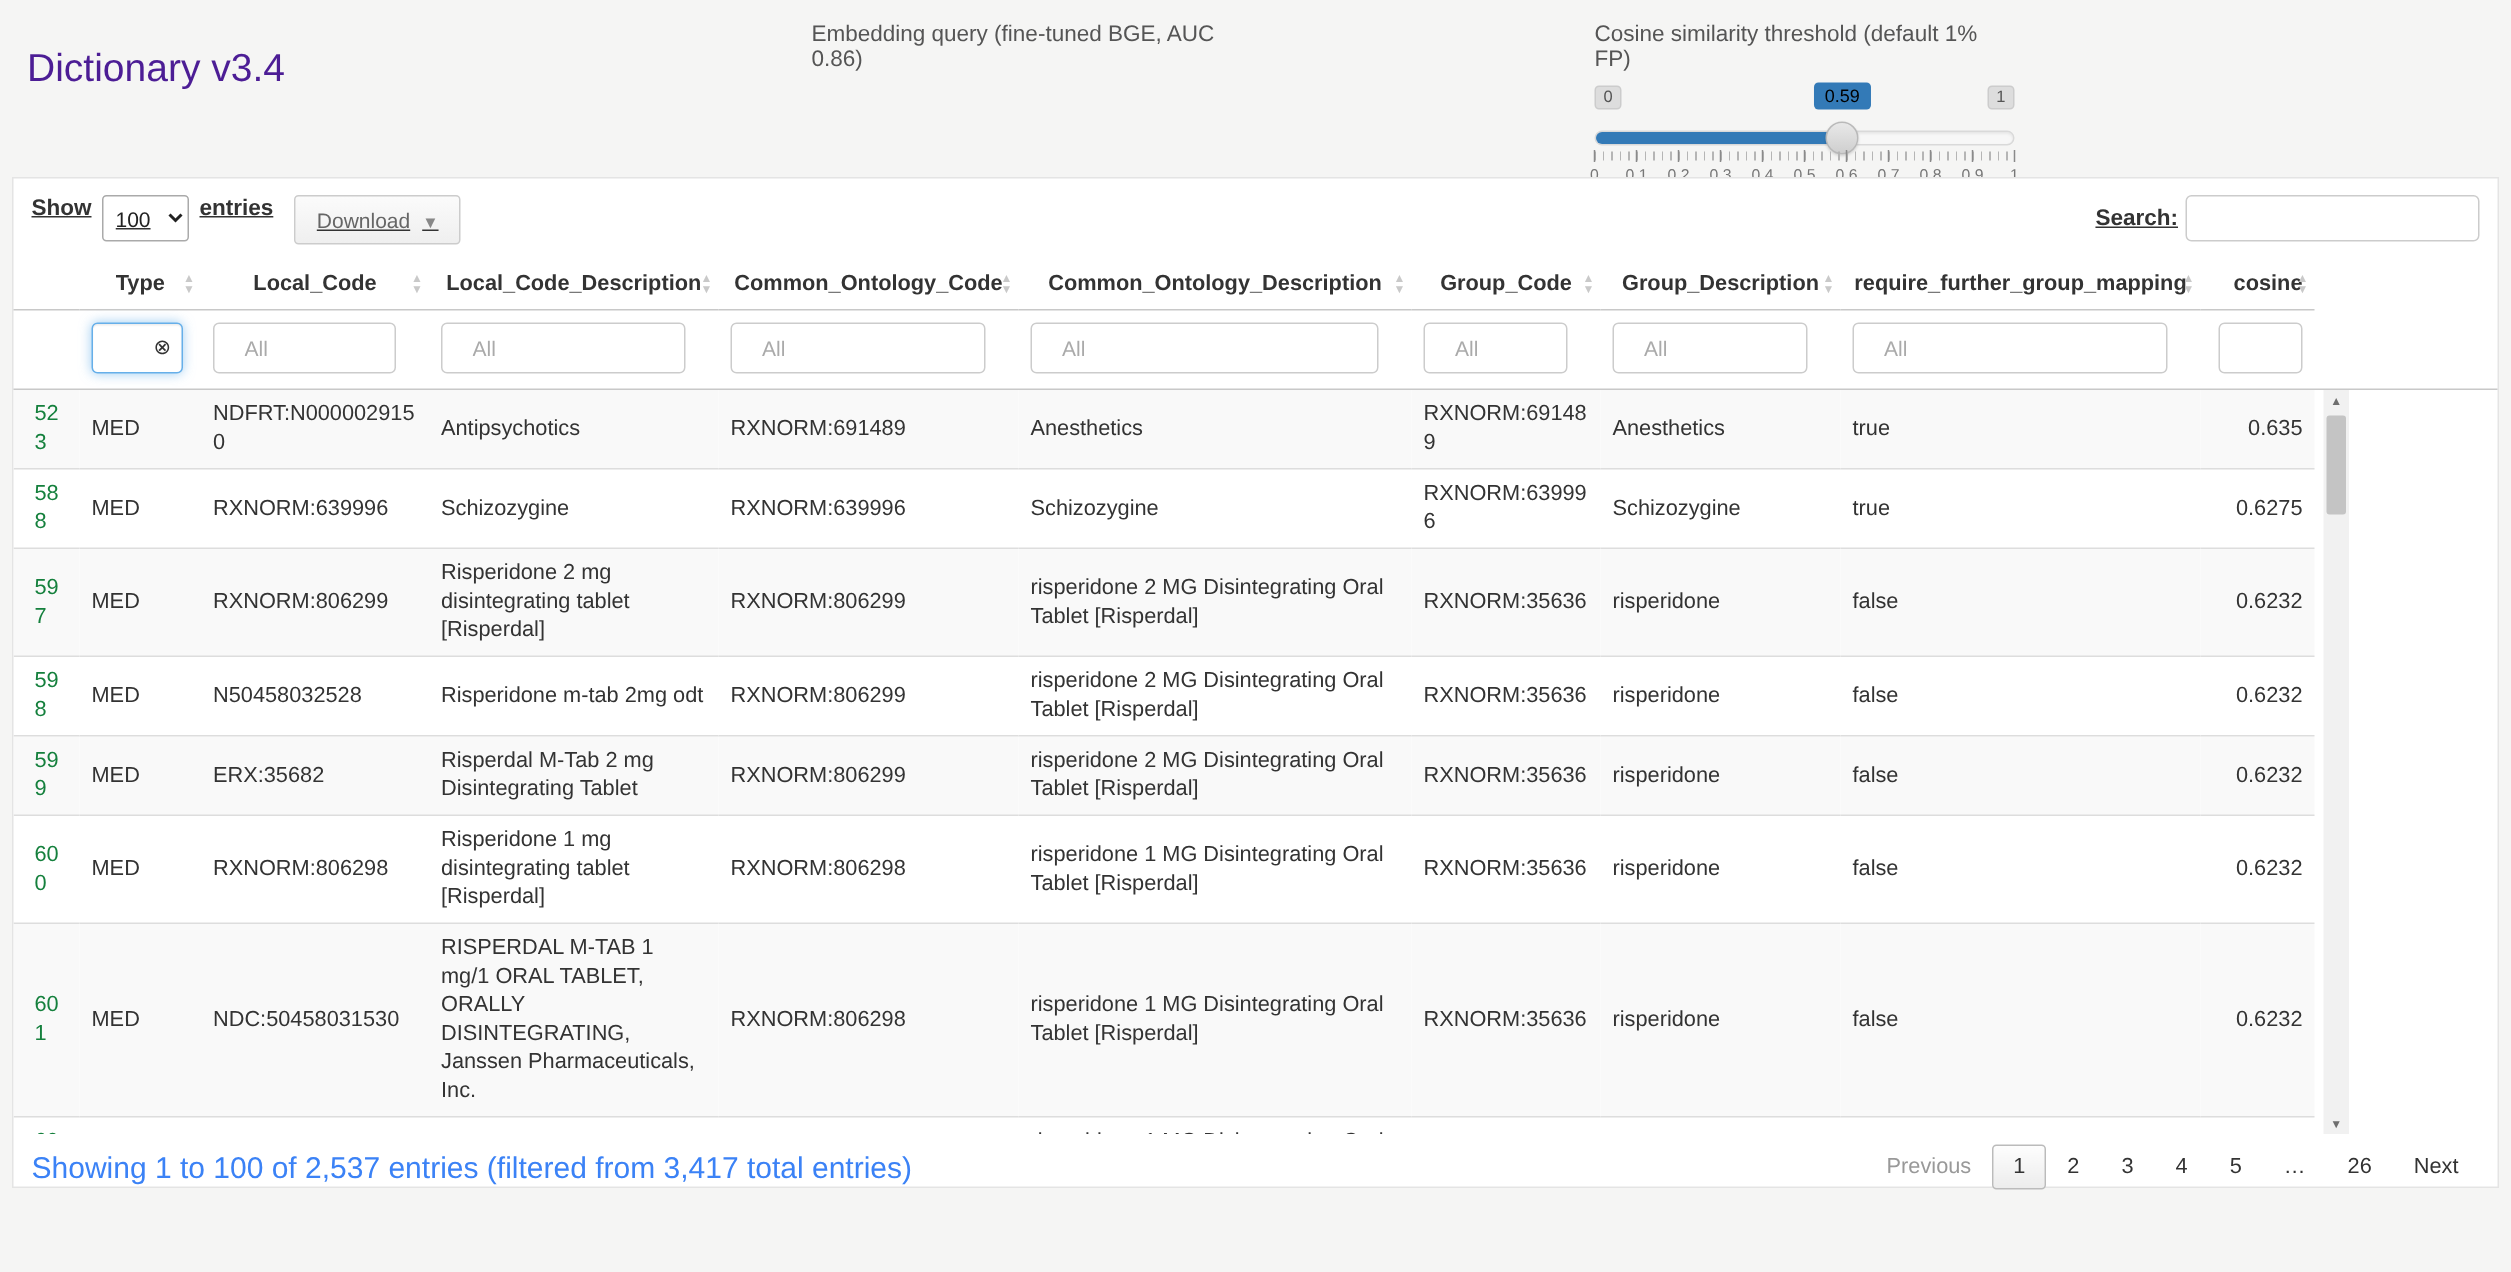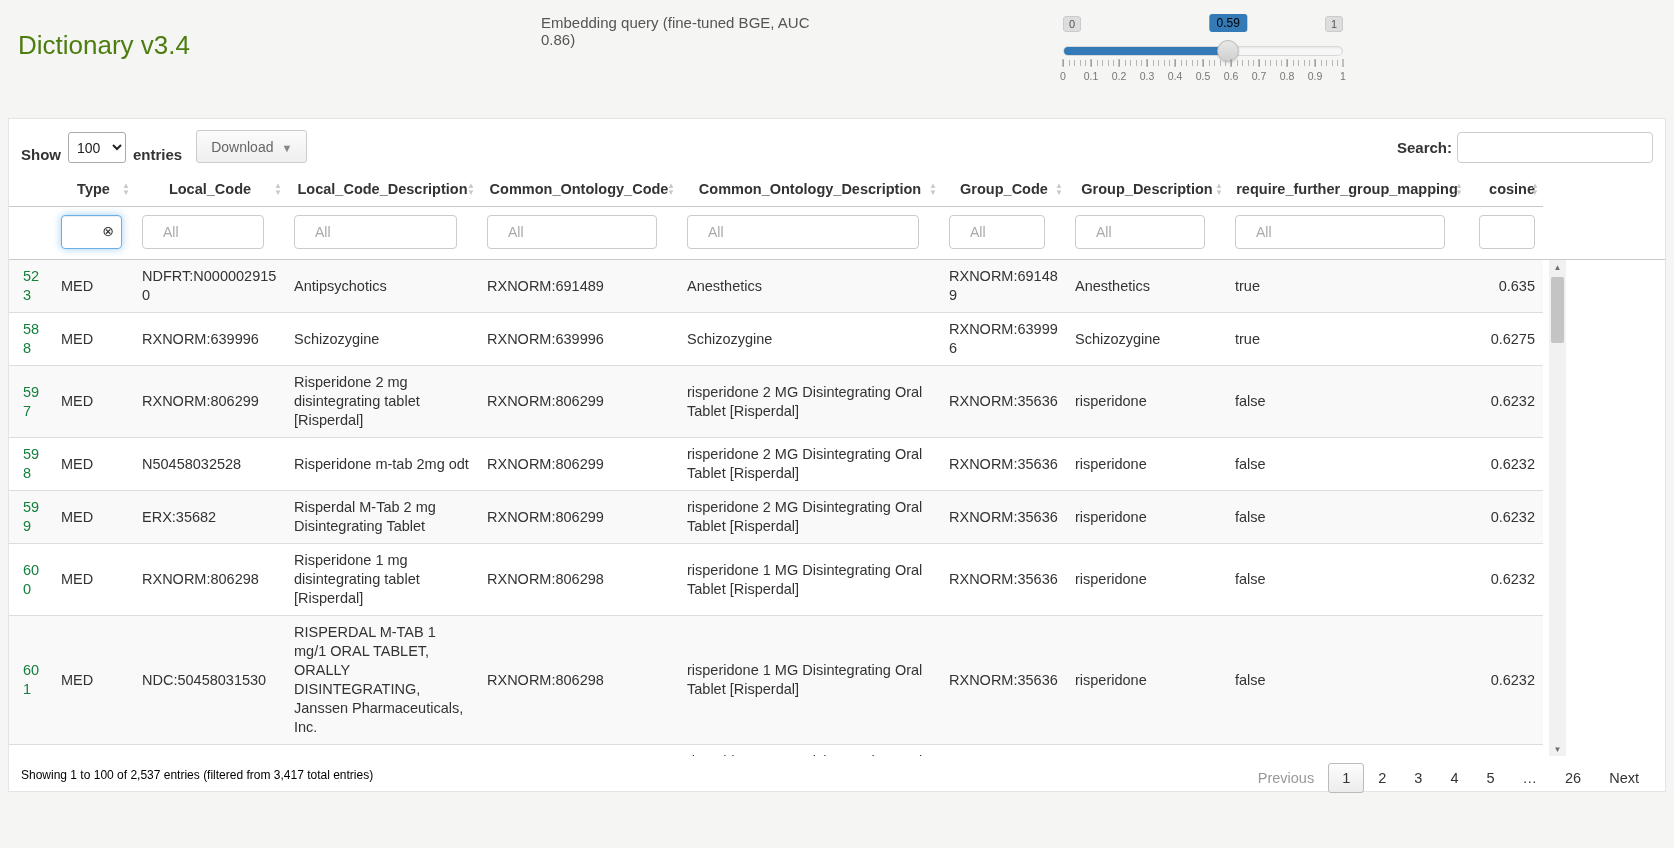--- a/index.html
+++ b/index.html
@@ -1,21 +1,21 @@
 <!DOCTYPE html>
 <html><head>
 <meta charset="utf-8">
 <style>
   * { margin:0; padding:0; box-sizing:border-box; }
   html,body { width:1674px; height:848px; overflow:hidden; background:#f5f5f4;
     font-family:"Liberation Sans", sans-serif; color:#333; }
   .stage { position:relative; width:1674px; height:848px; }
 
   
-  .page-title { position:absolute; left:18px; top:30px; font-size:26px; color:#4d7c0f; }
+  .page-title { position:absolute; left:18px; top:30px; font-size:26px; color:#4c1d95; }
   .field-group { position:absolute; top:14px; }
   .field-label { font-size:15px; color:#555; margin-bottom:7px; display:block; }
   .query-group { left:541px; width:277px; }
   .query-input { width:277px; height:34px; border:1px solid #ccc; border-radius:4px;
     padding:6px 11px; font-size:15px; color:#555; background:#fff;
     font-family:"Liberation Sans", sans-serif; }
 
   
   .slider-group { left:1063px; width:280px; height:86px; }
   .slider-body { position:relative; width:280px; height:62px; }
@@ -34,21 +34,21 @@
   .tick-strip { position:absolute; left:0; right:0; top:46px; height:6px;
     background:repeating-linear-gradient(90deg,#b5b5b5 0 1px,transparent 1px 5.6px); }
   .tick-major { position:absolute; top:45px; width:1px; height:8px; background:#8a8a8a;
     transform:translateX(-50%); }
   .tick-label { position:absolute; top:56px; transform:translateX(-50%);
     font-size:10.5px; color:#777; }
 
   
   .panel { position:absolute; left:8px; top:118px; width:1658px; height:674px;
     background:#fff; border:1px solid #e4e4e4; }
-  .controls { display:flex; align-items:flex-end; padding:11px 12px 9px 12px; }
+  .controls { display:flex; align-items:flex-start; padding:11px 12px 9px 12px;text-decoration:underline; }
   .controls .lbl { font-weight:700; font-size:15px; }
   .len-select { margin:0 7px; height:31px; width:58px; border:1px solid #aaa;
     border-radius:3px; font-size:14px; color:#222; background:#fff; padding:2px 4px;
     font-family:"Liberation Sans", sans-serif; }
   .download-btn { margin-left:14px; height:33px; padding:6px 14px; font-size:14px;
     color:#666; background:linear-gradient(#fbfbfb,#efefef); border:1px solid #ccc;
     border-radius:3px; cursor:pointer; font-family:"Liberation Sans", sans-serif; }
   .download-btn .caret { font-size:11px; margin-left:8px; color:#888; }
   .search-wrap { margin-left:auto; display:flex; align-items:center; }
   .search-wrap .lbl { margin-right:5px; }
@@ -94,40 +94,41 @@
     background:#f1f1f1; }
   .vscroll .arr { position:absolute; left:0; width:17px; height:15px; color:#6e6e6e;
     font-size:8px; text-align:center; line-height:15px; cursor:pointer; }
   .vscroll .arr.up { top:0; } .vscroll .arr.down { bottom:0; }
   .vscroll .thumb { position:absolute; left:2px; top:17px; width:13px; height:66px;
     background:#c4c4c4; border-radius:2px; cursor:pointer; }
 
   
   .tfooter { display:flex; justify-content:space-between; align-items:flex-start;
     padding:7px 12px 0 12px; }
-  .info { font-size:12px; color:#000000; padding-top:5px; }
+  .info { font-size:20px; color:#3b82f6; padding-top:5px; }
   .pagination { display:flex; align-items:center; }
   .pg-item { font-size:14.5px; color:#333; padding:6px 13px; cursor:pointer;
     text-decoration:none; border:1px solid transparent; border-radius:3px; }
   .pg-item.disabled { color:#999; cursor:default; }
   .pg-item.current { border:1px solid #bbb; background:linear-gradient(#fdfdfd,#ececec); }
   .pg-item.dots { cursor:default; }
 </style>
 </head>
 <body>
 
 <div class="stage">
 
   <div class="page-title">Dictionary v3.4</div>
 
   <div class="field-group query-group">
     <span class="field-label">Embedding query (fine-tuned BGE, AUC 0.86)</span>
   </div>
 
   <div class="field-group slider-group">
+    <span class="field-label">Cosine similarity threshold (default 1% FP)</span>
     <div class="slider-body">
       <span class="badge-min">0</span>
       <span class="badge-max">1</span>
       <span class="slider-tooltip" id="slider-tooltip" style="left: 59%; background: rgb(51, 122, 183);">0.59</span>
       <div class="slider-track">
         <div class="slider-fill" id="slider-fill" style="width: 59%; background: rgb(51, 122, 183);"></div>
       </div>
       <div class="slider-handle" id="slider-handle" style="left: 59%;"></div>
       <div class="tick-strip"></div>
       <div id="tick-layer">

